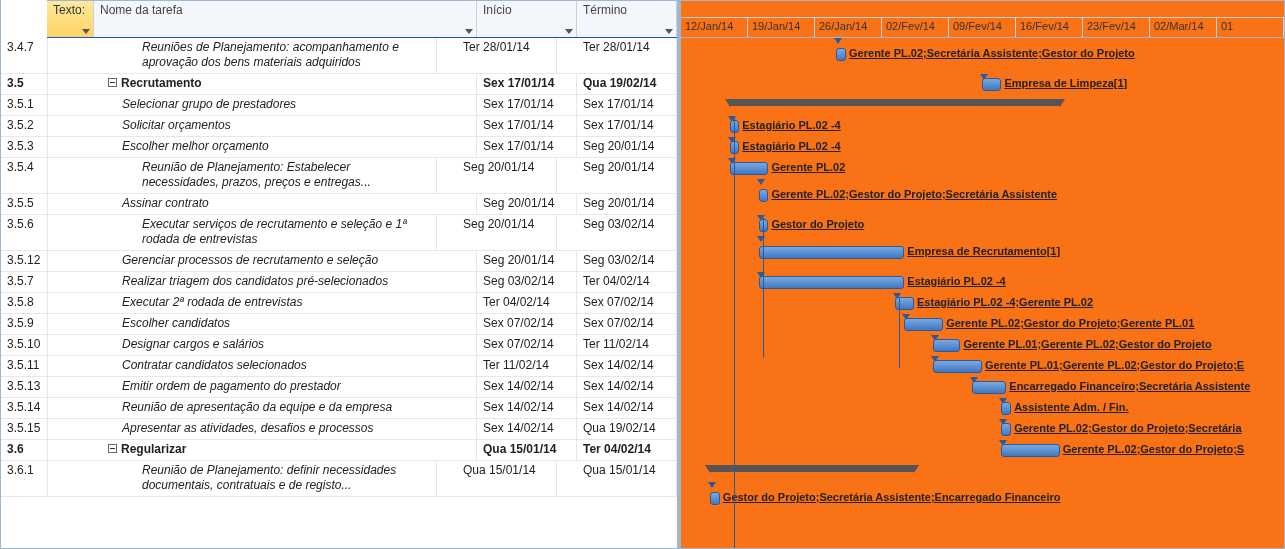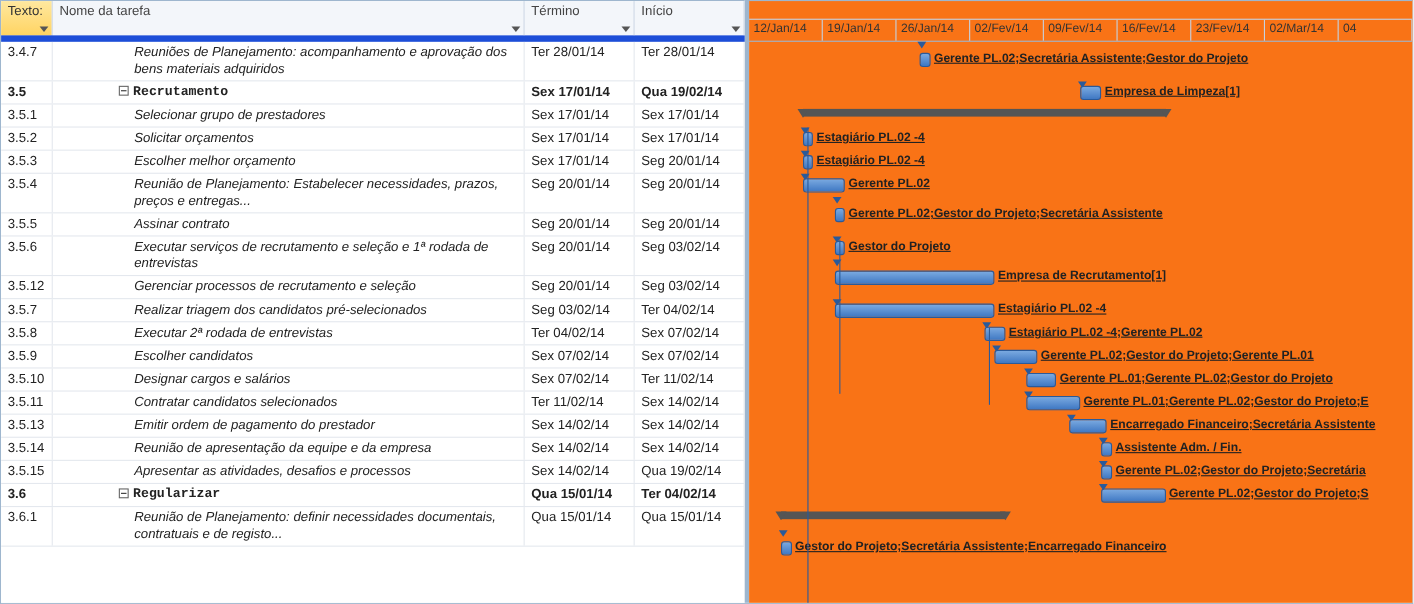--- a/index.html
+++ b/index.html
@@ -19,21 +19,22 @@
     width: 680px;
     border-right: 4px solid #9eb6ce;
     display: flex;
     flex-direction: column;
     background: #fff;
   }
   .table-header {
     display: flex;
     height: 38px;
     border-top: 1px solid #9eb6ce;
-    border-bottom: 6px solid #1d4ed8;
+    border-bottom: 1px solid #1d4ed8;
+    margin-left: 46px;
   }
   .th {
     position: relative;
     padding: 2px 6px;
     color: #444;
     display: flex;
     align-items: flex-start;
     border-right: 1px solid #c5d2e0;
     background: #f3f6fa;
   }
@@ -53,36 +54,36 @@
     border-left: 4px solid transparent;
     border-right: 4px solid transparent;
     border-top: 5px solid #555;
   }
   .table-body { flex: 1; overflow: hidden; }
   .row {
     display: flex;
     height: 21px;
     border-bottom: 1px solid #e4e8ee;
   }
-  .row.tall { height: 36px; }
+  .row.tall { height: 36px; gap: 20px; }
   .row.bold { font-weight: 700; }
   .cell {
     padding: 2px 6px;
     border-right: 1px solid #e4e8ee;
     overflow: hidden;
     white-space: nowrap;
     display: flex;
     align-items: flex-start;
   }
   .row.tall .cell { white-space: normal; line-height: 1.25; }
   .cell.id    { width: 47px; }
   .cell.name  { flex: 1; }
   .cell.start { width: 100px; }
   .cell.end   { width: 100px; }
-  .indent1 { padding-left: 60px; font-family: Liberation Mono, monospace; }
+  .indent1 { padding-left: 60px; }
   .indent2 { padding-left: 74px; font-style: italic; }
   .collapse {
     display: inline-block;
     width: 9px; height: 9px;
     border: 1px solid #666;
     margin-right: 4px;
     position: relative;
     top: 2px;
     background: #fff;
   }
@@ -178,26 +179,26 @@
   <div class="table-panel">
     <div class="table-header">
       <div class="th texto">
         <span>Texto:</span>
         <span class="drop"></span>
       </div>
       <div class="th name">
         <span>Nome da tarefa</span>
         <span class="drop"></span>
       </div>
+      <div class="th start">
+        <span>Início</span>
+        <span class="drop"></span>
+      </div>
       <div class="th end">
         <span>Término</span>
-        <span class="drop"></span>
-      </div>
-      <div class="th start">
-        <span>Início</span>
         <span class="drop"></span>
       </div>
     </div>
     <div class="table-body" id="table-body">
         <div class="row tall">
           <div class="cell id">3.4.7</div>
           <div class="cell name indent2">
             <span>Reuniões de Planejamento: acompanhamento e aprovação dos bens materiais adquiridos</span>
           </div>
           <div class="cell start">Ter 28/01/14</div>
@@ -357,21 +358,21 @@
       <div class="top"></div>
       <div class="bot" id="timeline-weeks">
           <div class="week-cell">12/Jan/14</div>
           <div class="week-cell">19/Jan/14</div>
           <div class="week-cell">26/Jan/14</div>
           <div class="week-cell">02/Fev/14</div>
           <div class="week-cell">09/Fev/14</div>
           <div class="week-cell">16/Fev/14</div>
           <div class="week-cell">23/Fev/14</div>
           <div class="week-cell">02/Mar/14</div>
-          <div class="week-cell">04</div>
+          <div class="week-cell">01</div>
         </div>
     </div>
     <div class="gantt-body" id="gantt-body">
         <div class="arrow-down" style="left: 153.36px; top: 0px;"></div>
         <div class="task-bar" style="left: 155.36px; width: 9.71px; top: 10px;">
           <span class="bar-label">Gerente PL.02;Secretária Assistente;Gestor do Projeto</span>
         </div>
         <div class="arrow-down" style="left: 299.01px; top: 36px;"></div>
         <div class="task-bar" style="left: 301.01px; width: 19.42px; top: 40px;">
           <span class="bar-label">Empresa de Limpeza[1]</span>

